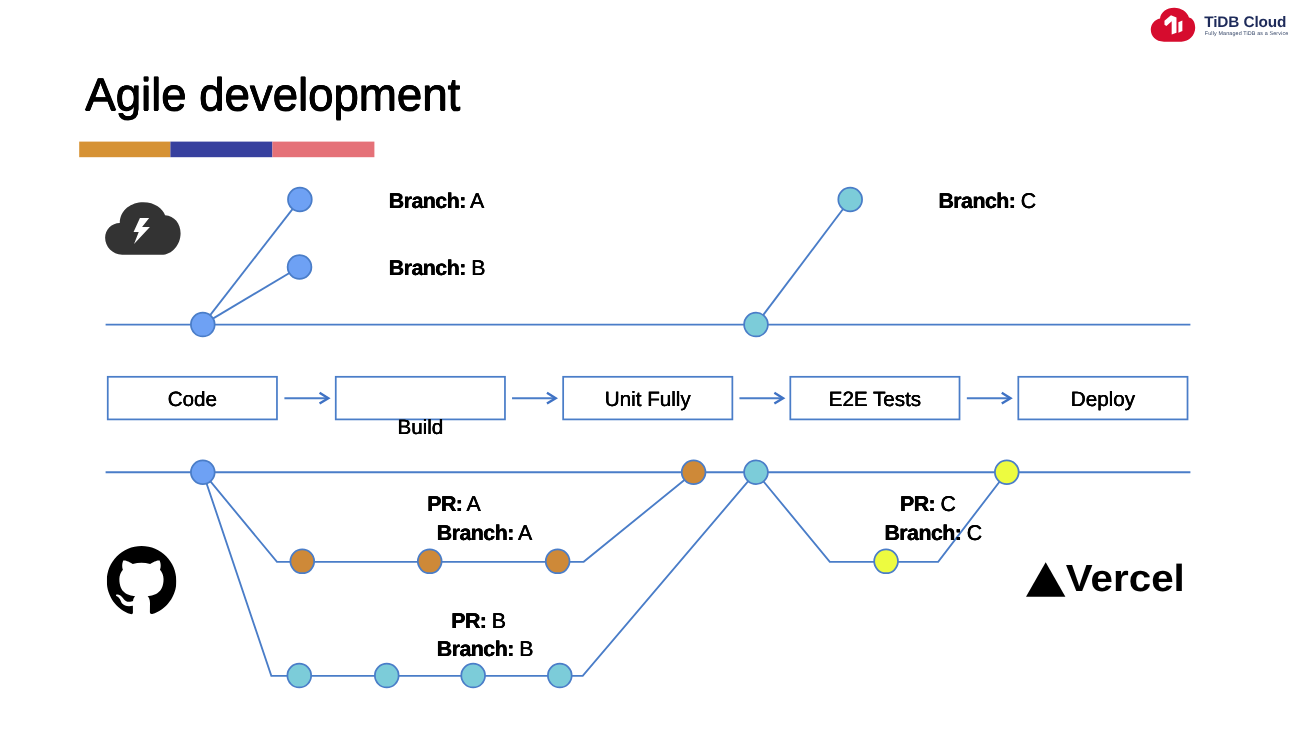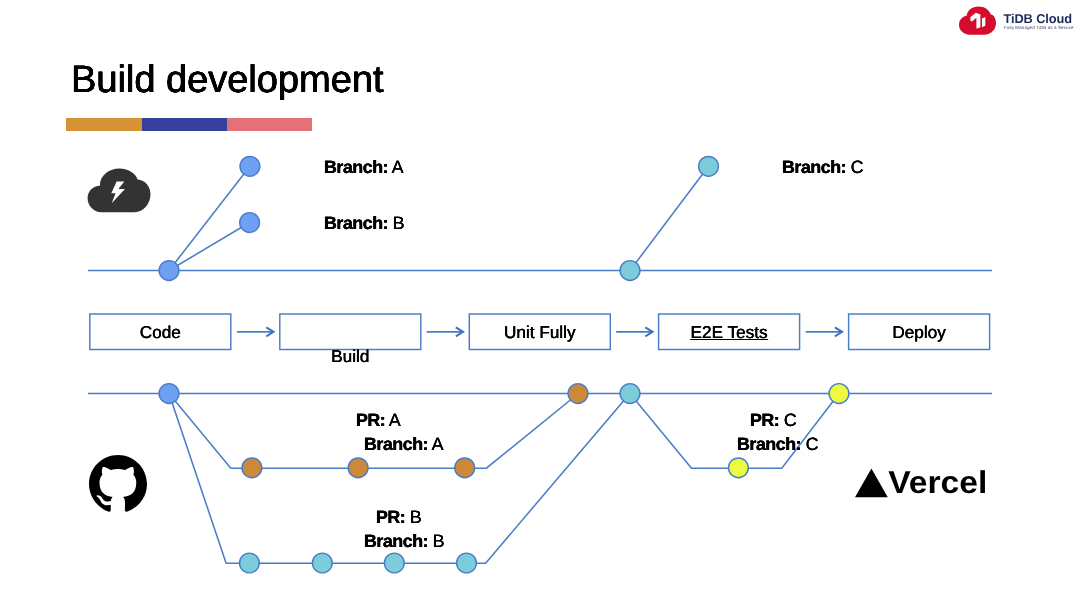--- a/index.html
+++ b/index.html
@@ -19,21 +19,21 @@
   .logo-cloud{position:absolute;left:86px;top:166px;width:66px;height:52px;}
   .logo-github{position:absolute;left:89px;top:455px;width:58px;height:58px;}
   .logo-vercel{position:absolute;left:855px;top:468px;width:131px;height:31px;overflow:visible;}
   .vercel-text{font-family:"Liberation Sans",sans-serif;font-size:31.5px;font-weight:700;fill:#000;letter-spacing:0px;}
 </style>
 </head>
 <body>
 
 <div class="slide">
 
-  <div class="title">Build development</div>
+  <div class="title">Agile development</div>
   <div class="accentbar">
     <span style="width: 76px; background: rgb(214, 146, 52);"></span>
     <span style="width: 85px; background: rgb(55, 64, 158);"></span>
     <span style="width: 85px; background: rgb(229, 113, 120);"></span>
   </div>
 
   <svg class="logo-tidb" viewBox="0 0 112 35">
     <g>
       <path d="M15.0 34.7 C8.0 34.7 4.0 29.9 4.0 24.8 C4.0 20.1 7.2 16.3 11.7 15.4 C12.1 10.3 17.2 6.4 23.5 6.4 C29.5 6.4 34.5 9.9 35.8 14.6 C39.5 15.1 41.0 19.6 41.0 23.2 C41.0 29.5 35.8 34.7 29.5 34.7 Z" fill="#d60c2e"></path>
       <path d="M20.8 12.8 L25.4 14.6 L25.4 27.2 L21.4 28.8 L21.4 17.8 L17.0 21.6 L15.4 20.6 L15.4 17.3 Z" fill="#ffffff"></path>
@@ -110,21 +110,21 @@
   </svg>
 
   <svg class="logo-vercel" viewBox="0 0 131 31">
     <path d="M16.4 0.5 L32.8 29.3 L0 29.3 Z" fill="#000000"></path>
     <text class="vercel-text" x="31.1" y="24.6" transform="translate(0,0) scale(1.068,1)">Vercel</text>
   </svg>
 
   <div class="steplbl" style="left:89.8px;">Code</div>
   <div class="steplbl" style="left:279.8px;margin-top:24px;">Build</div>
   <div class="steplbl" style="left:469.3px;">Unit Fully</div>
-  <div class="steplbl" style="left:658.6px;text-decoration:underline;">E2E Tests</div>
+  <div class="steplbl" style="left:658.6px;">E2E Tests</div>
   <div class="steplbl" style="left:848.6px;border-radius:14px;">Deploy</div>
 
   <div class="lbl" style="left:284px;top:159px;"><b>Branch:</b> <span>A</span></div>
   <div class="lbl" style="left:284px;top:215px;"><b>Branch:</b> <span>B</span></div>
   <div class="lbl" style="left:742px;top:159px;"><b>Branch:</b> <span>C</span></div>
 
   <div class="lbl" style="left:316px;top:412px;"><b>PR:</b> <span>A</span></div>
   <div class="lbl" style="left:324px;top:436px;"><b>Branch:</b> <span>A</span></div>
   <div class="lbl" style="left:336px;top:509px;"><b>PR:</b> <span>B</span></div>
   <div class="lbl" style="left:324px;top:533px;"><b>Branch:</b> <span>B</span></div>

